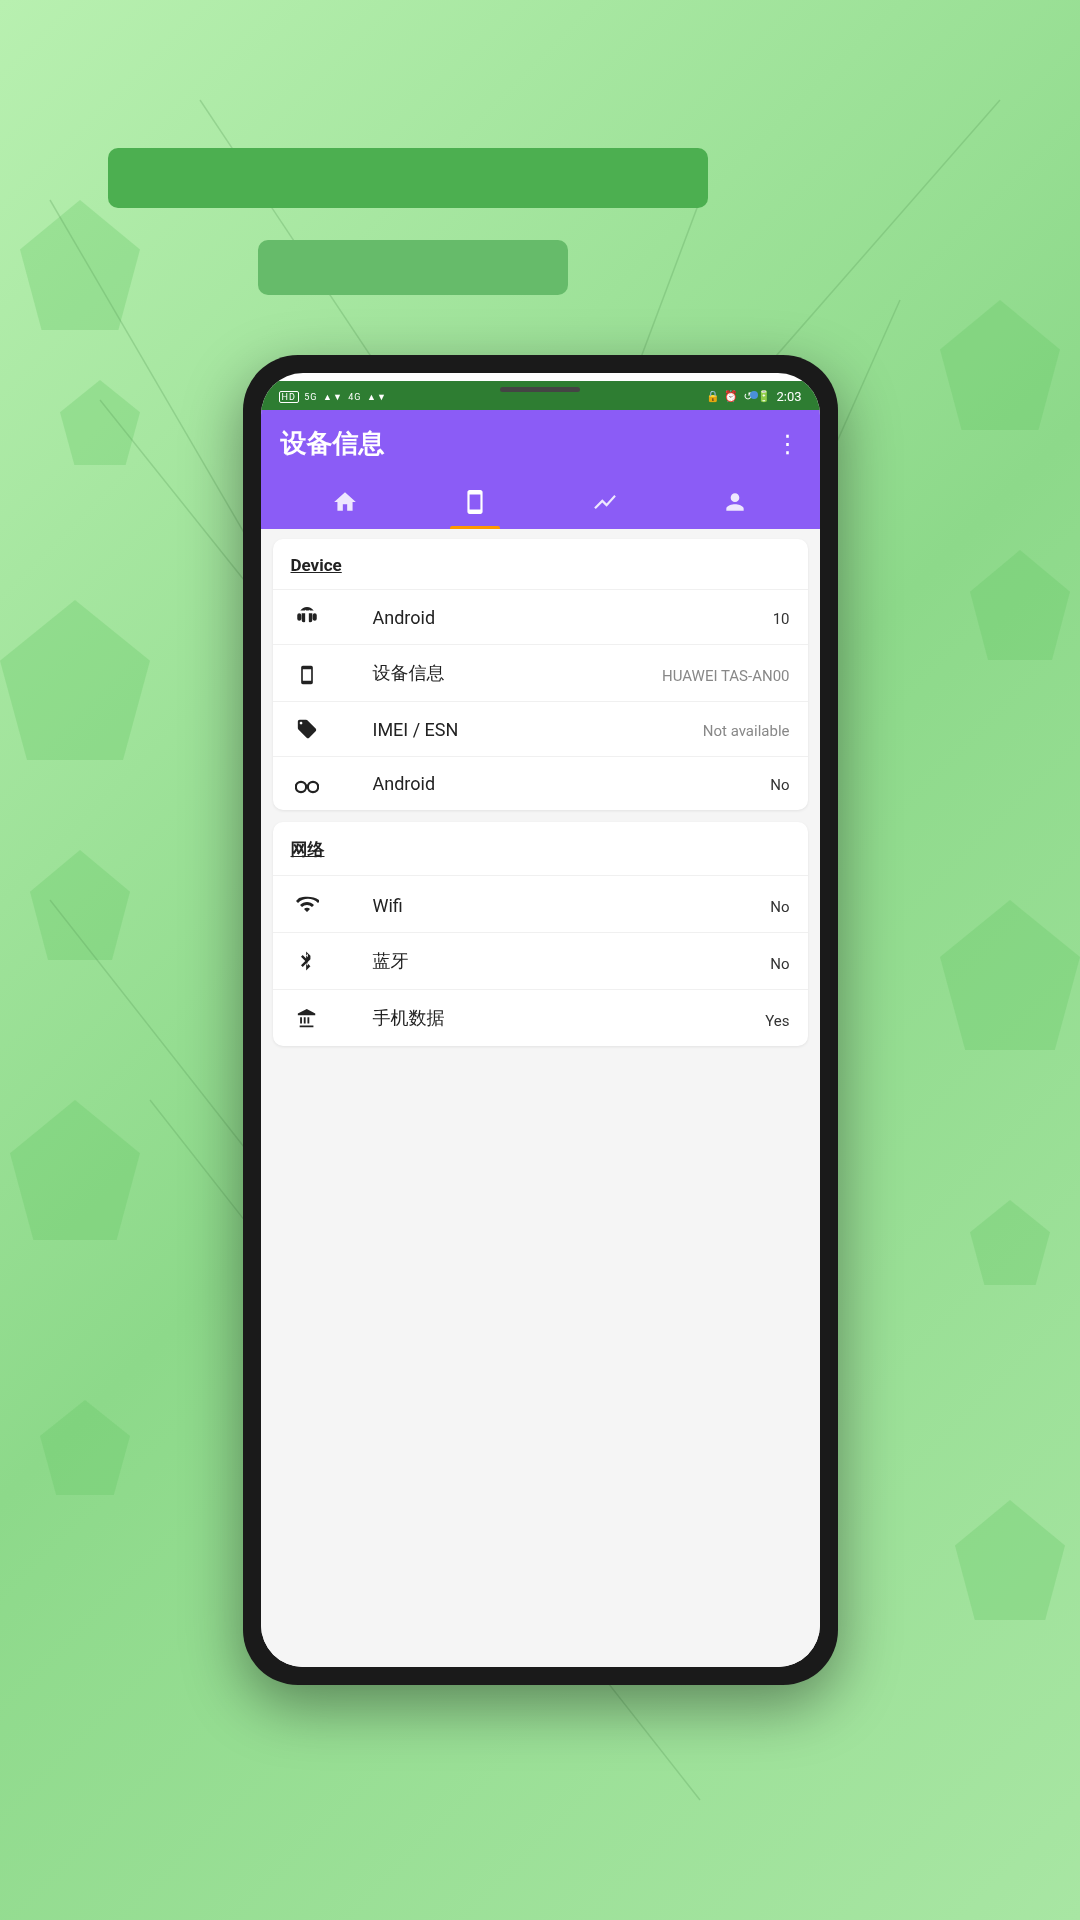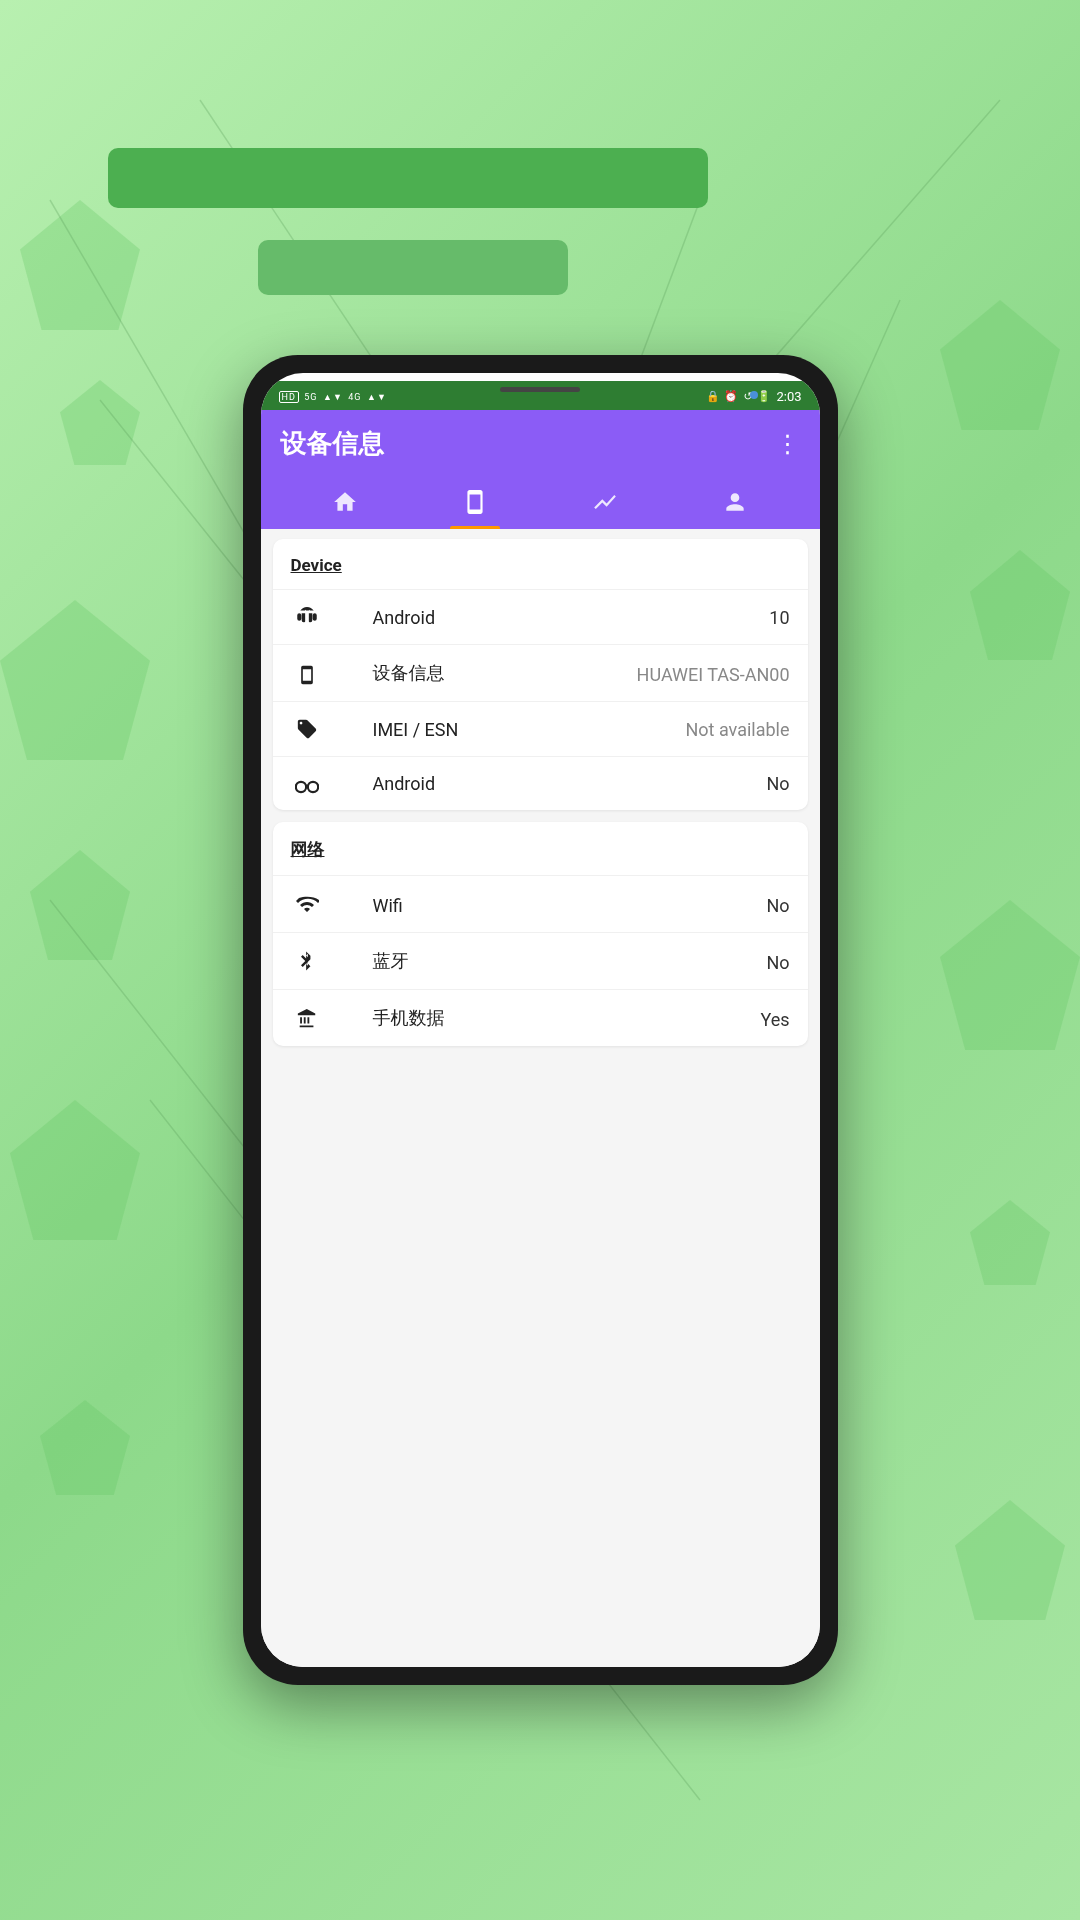--- a/index.html
+++ b/index.html
@@ -235,21 +235,21 @@
     }
 
     .row-label {
       flex: 1;
       font-size: 18px;
       color: #222;
       margin-left: 10px;
     }
 
     .row-value {
-      font-size: 18px;
+      font-size: 15px;
       color: #888;
     }
 
     .row-value.dark {
       color: #333;
     }
   </style>
 </head>
 <body>
 

